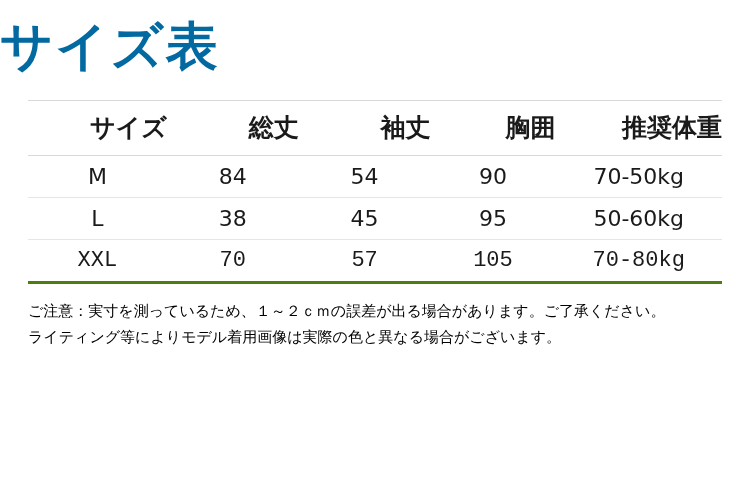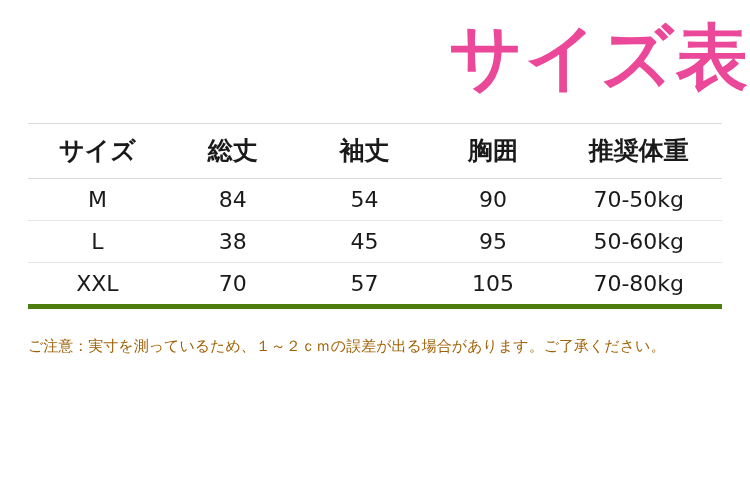--- a/index.html
+++ b/index.html
@@ -14,25 +14,25 @@
     overflow: hidden;
   }
   .page {
     position: relative;
     width: 750px;
     height: 491px;
     background: #ffffff;
     box-sizing: border-box;
   }
   .title {
-    text-align: right;
+    text-align: left;
     font-family: "DejaVu Serif", "Liberation Serif", serif;
-    font-size: 72px;
+    font-size: 52px;
     font-weight: 700;
-    color: #ec4899;
+    color: #0369a1;
     letter-spacing: 2px;
     padding-top: 16px;
     line-height: 1.15;
   }
   .table-wrap {
     margin: 24px 28px 0 28px;
   }
   table.size-table {
     width: 100%;
     border-collapse: collapse;
@@ -44,41 +44,43 @@
     color: #1a1a1a;
     padding: 0;
   }
   table.size-table thead th {
     font-size: 25px;
     font-weight: 700;
     height: 54px;
     border-top: 1px solid #d9d9d9;
     border-bottom: 1px solid #d9d9d9;
     font-family: "DejaVu Sans", "Liberation Sans", sans-serif;
+    text-align: right;
   }
   table.size-table tbody td {
     font-size: 22px;
     font-weight: 400;
     height: 41px;
     border-bottom: 1px solid #e6e6e6;
   }
   table.size-table tbody tr:last-child td {
-    border-bottom: 5px solid #4d7c0f;
+    border-bottom: 3px solid #4d7c0f;
+    font-family: Liberation Mono, monospace;
   }
   .col-size { width: 20%; }
   .col-len  { width: 19%; }
   .col-slv  { width: 19%; }
   .col-bust { width: 18%; }
   .col-wt   { width: 24%; }
 
   .notes {
-    margin: 24px 28px 0 28px;
+    margin: 14px 28px 0 28px;
     font-size: 15px;
     line-height: 1.75;
-    color: #a16207;
+    color: #000000;
     font-family: "DejaVu Sans", "Liberation Sans", sans-serif;
   }
   .notes p {
     margin: 0;
     white-space: nowrap;
   }
 </style>
 </head>
 <body>
 
@@ -125,15 +127,16 @@
           <td>57</td>
           <td>105</td>
           <td>70-80kg</td>
         </tr>
       </tbody>
     </table>
   </div>
 
   <div class="notes">
     <p>ご注意：実寸を測っているため、１～２ｃｍの誤差が出る場合があります。ご了承ください。</p>
+    <p>ライティング等によりモデル着用画像は実際の色と異なる場合がございます。</p>
   </div>
 
 </div>
 
 </body></html>

